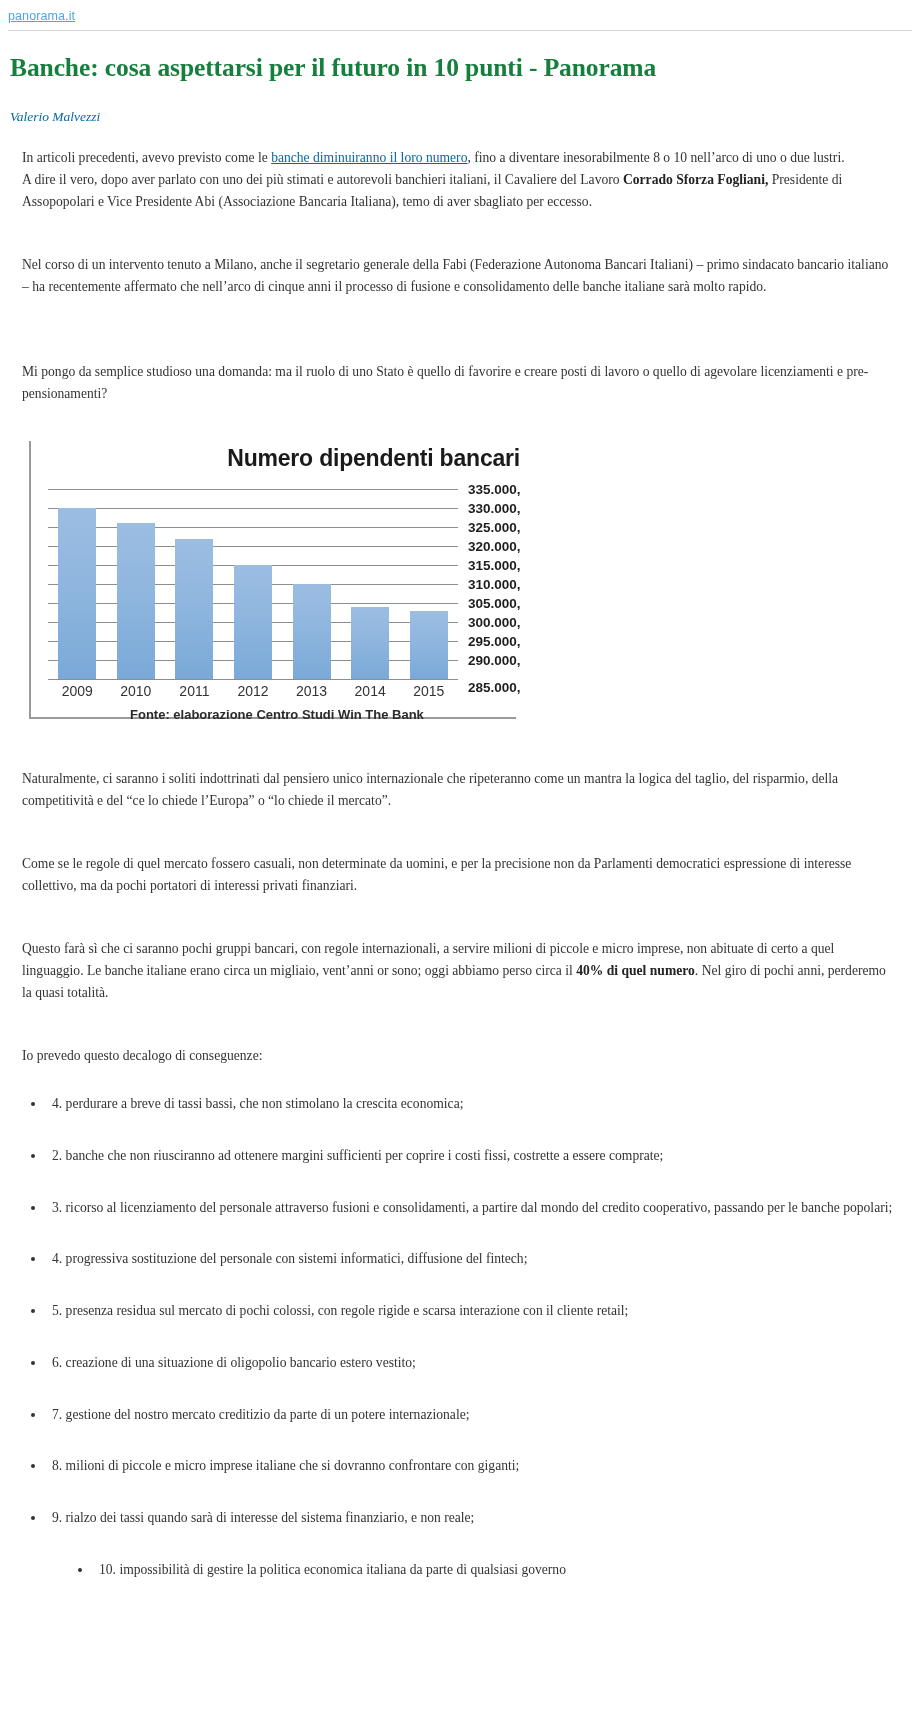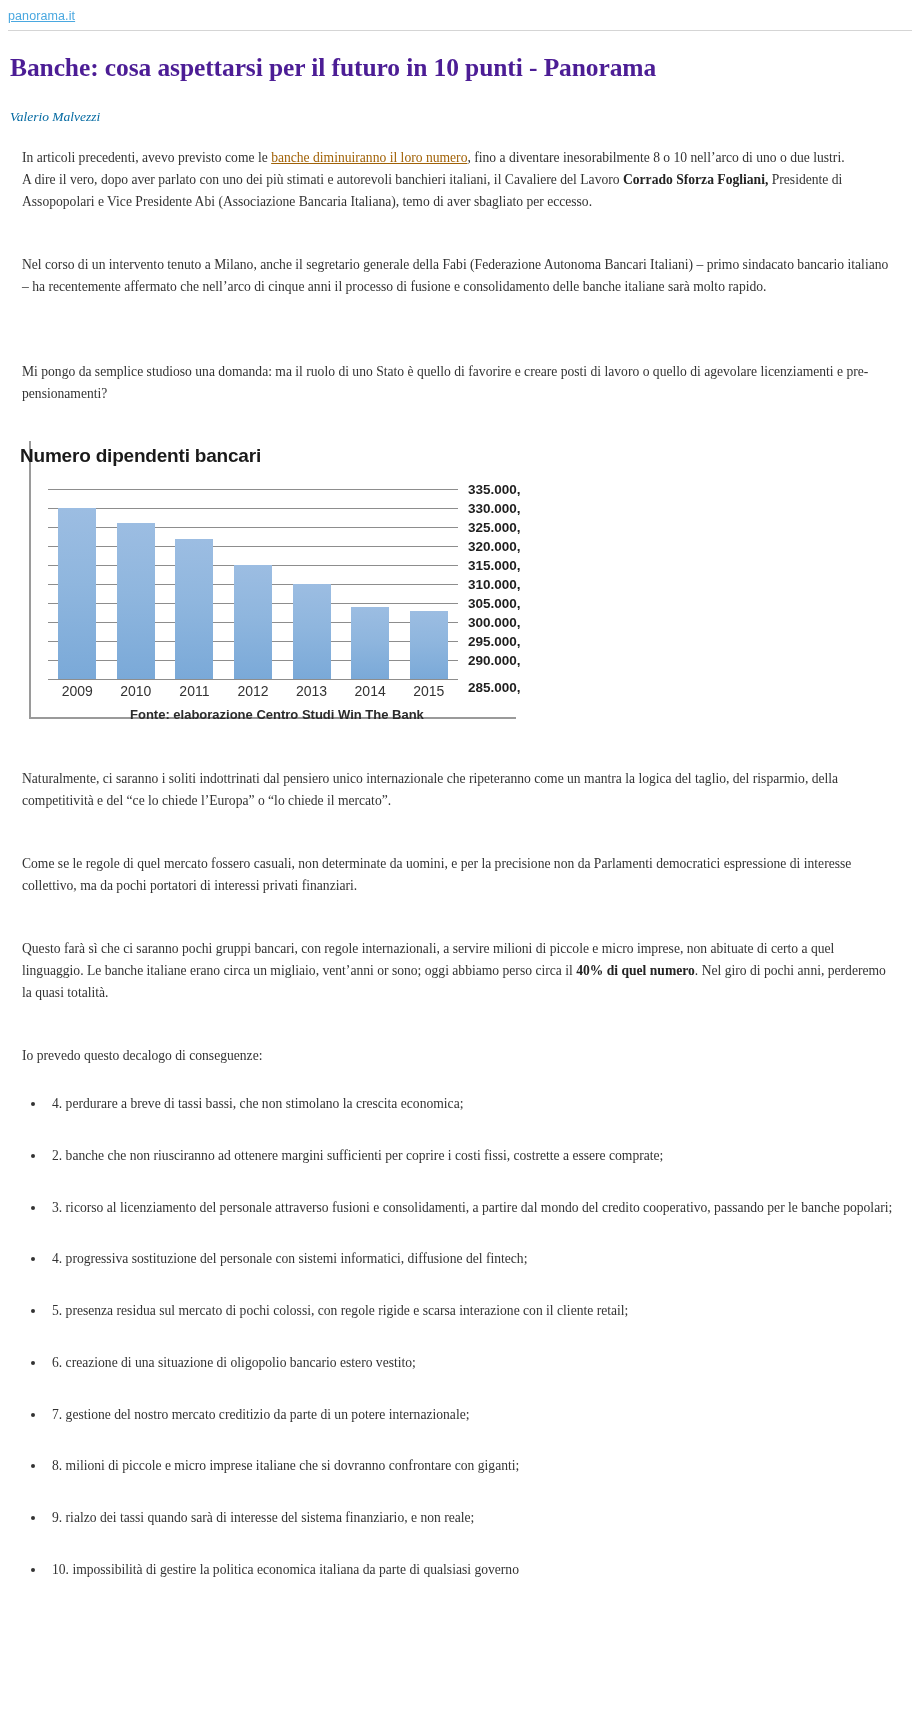--- a/index.html
+++ b/index.html
@@ -34,21 +34,21 @@
     border: 0;
     border-top: 1px solid #d5d5d5;
     margin: 6px 8px 0 8px;
     width: 904px;
   }
   
   h1.headline {
     font-family: "Liberation Serif", "DejaVu Serif", serif;
     font-size: 25.5px;
     font-weight: bold;
-    color: #4c1d95;
+    color: #15803d;
     margin: 22px 0 0 10px;
     letter-spacing: -0.1px;
   }
   .byline {
     font-style: italic;
     font-size: 13.5px;
     color: #0369a1;
     margin: 26px 4px 0 10px;
   }
   
@@ -57,21 +57,21 @@
   }
   p.para {
     font-size: 13.6px;
     line-height: 1.62;
     color: #333333;
     margin: 0 0 19px 0;
     text-align: left;
   }
   p.para.tight { margin-bottom: 0; }
   p.para a {
-    color: #a16207;
+    color: #0369a1;
     text-decoration: underline;
   }
   p.para b { font-weight: bold; color: #232323; }
 
   .gap-lg { height: 22px; }
 
   
   .figure {
     margin: 28px 0 0 20px;
     width: 500px;
@@ -93,22 +93,22 @@
   }
   .chart-frame-bottom {
     position: absolute;
     left: 9px; bottom: 9px;
     width: 487px; height: 0;
     border-top: 2px solid #9a9a9a;
   }
   .chart-title {
     position: absolute;
     left: 0; right: 0; top: 12px;
-    text-align: left;
-    font-size: 19px;
+    text-align: right;
+    font-size: 23px;
     font-weight: bold;
     color: #1a1a1a;
     letter-spacing: -0.2px;
   }
   .plot {
     position: absolute;
     left: 28px;
     top: 56px;
     width: 410px;
     height: 190px;
@@ -184,21 +184,21 @@
     padding: 0 0 0 46px;
     list-style: disc;
   }
   ul.decalogo li {
     font-size: 13.6px;
     line-height: 1.6;
     color: #333333;
     margin: 0 0 30px 0;
     padding-left: 6px;
   }
-  ul.decalogo li.last { margin-bottom: 6px; }
+  ul.decalogo li.last { margin-bottom: 6px; margin-left: 47px; }
 </style>
 </head>
 <body>
 
 <div class="page">
 
   <div class="site-link-wrap">
     <a class="site-link" href="#">panorama.it</a>
   </div>
   <hr class="rule">

